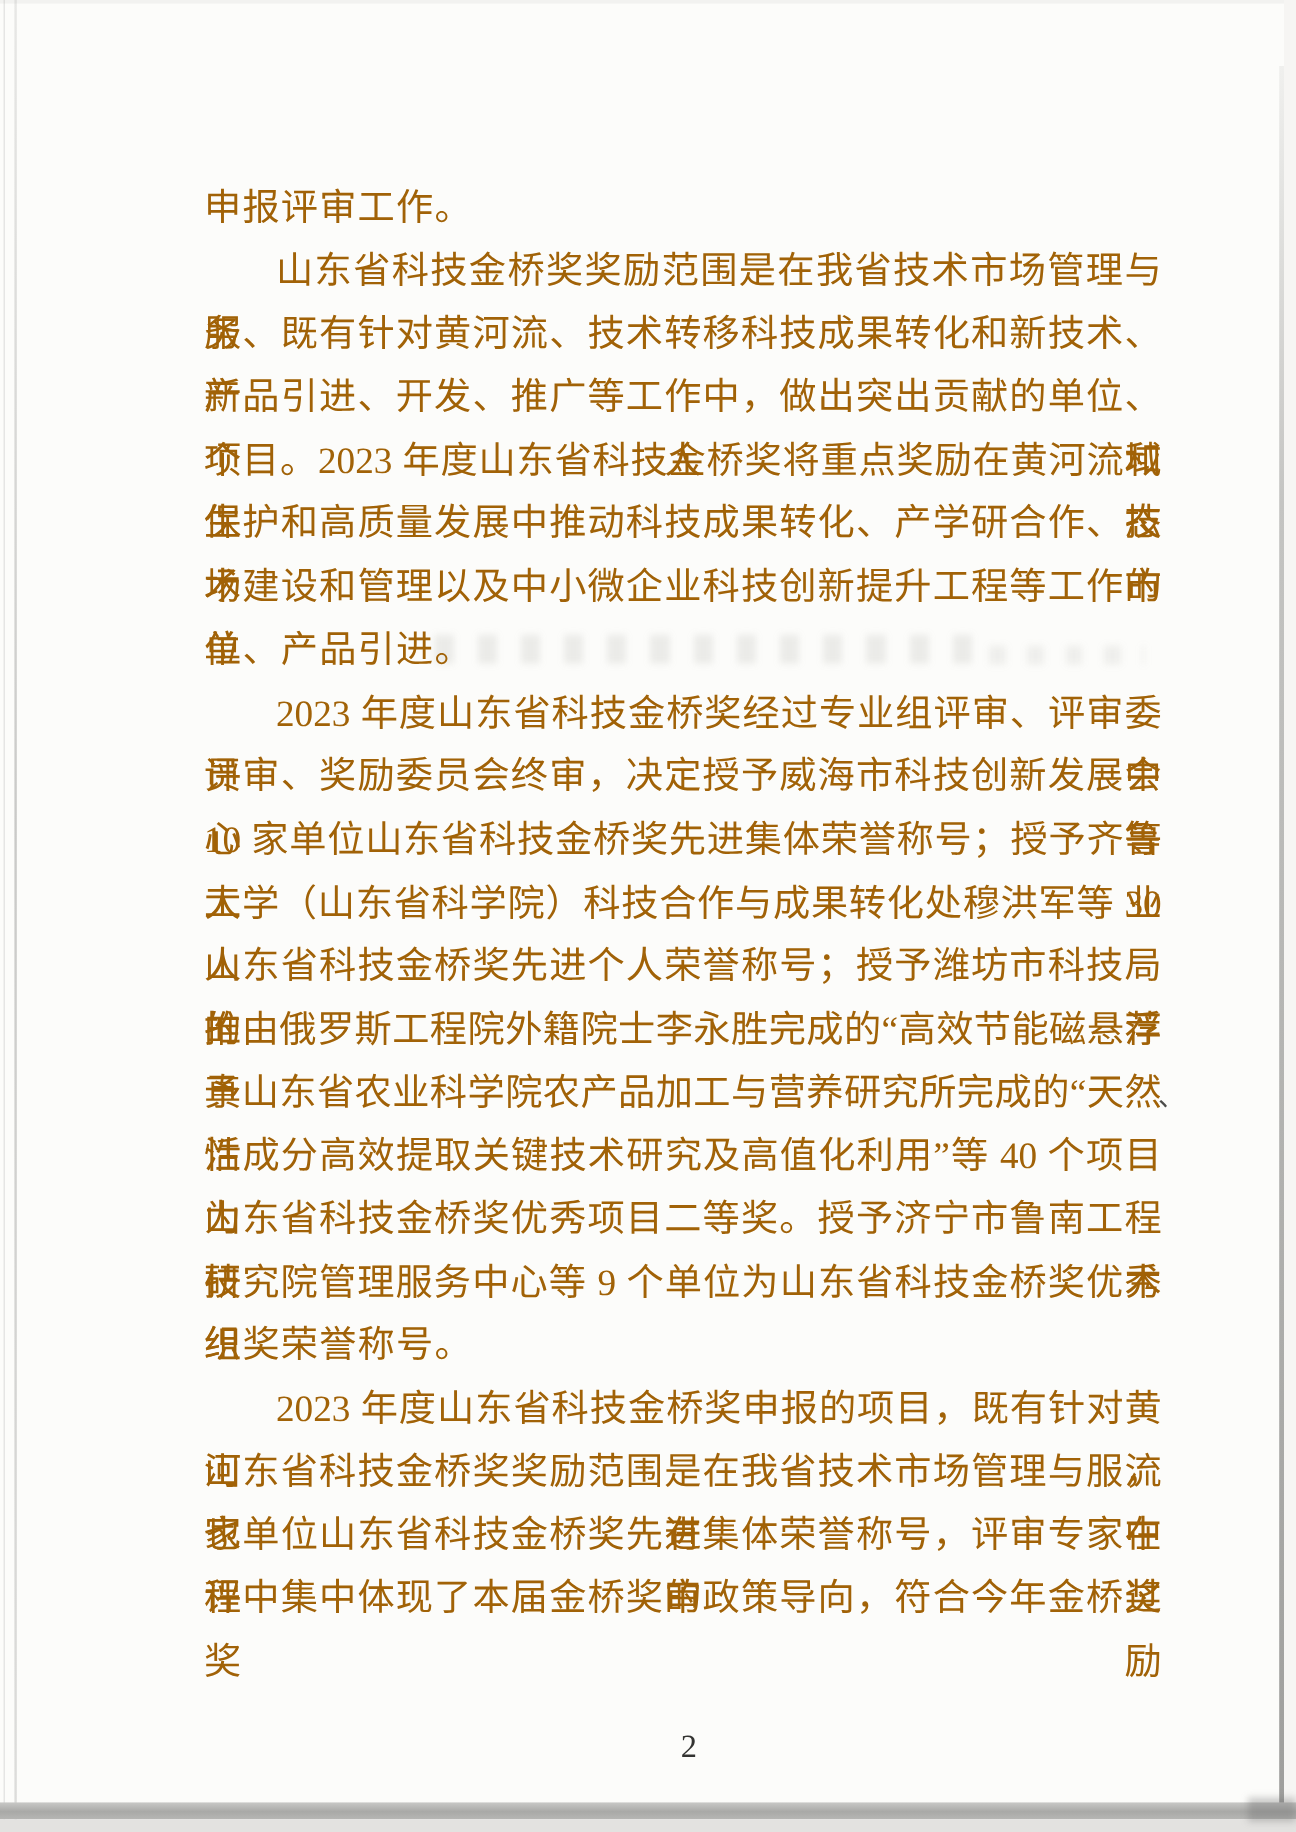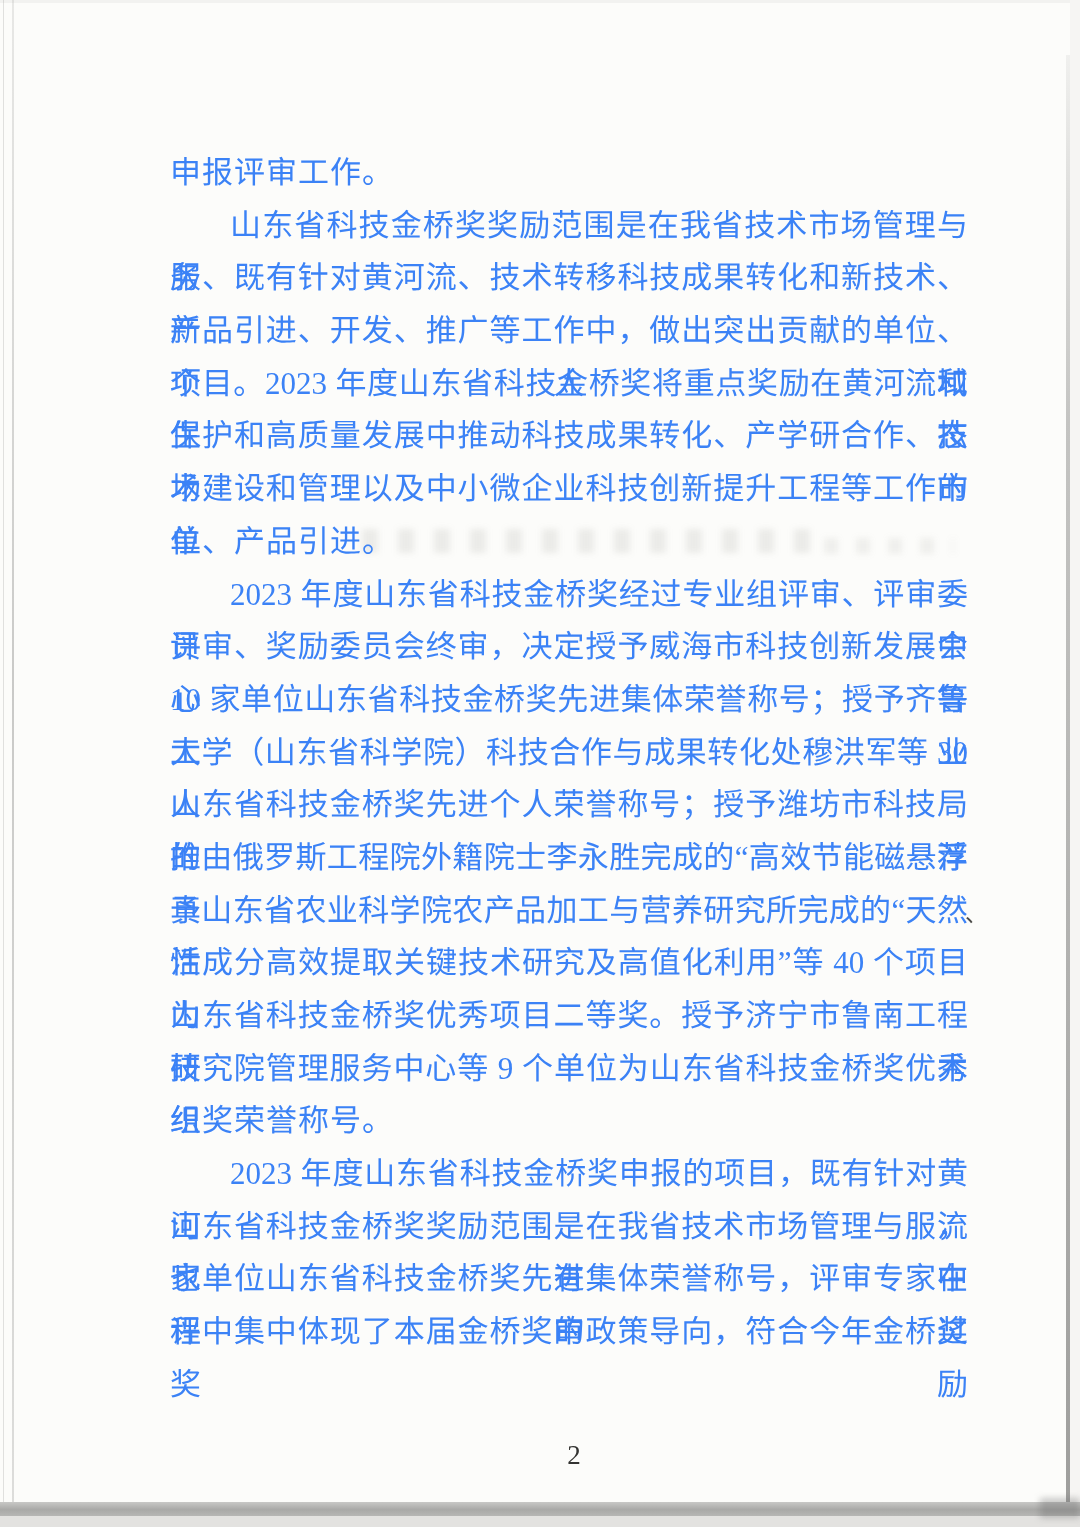--- a/index.html
+++ b/index.html
@@ -51,21 +51,21 @@
   }
 
   
   .text-block {
     position: absolute;
     left: 170px;
     top: 147px;
     width: 798px;
     font-size: 31px;
     line-height: 52.7px;
-    color: #3b82f6;
+    color: #a16207;
     font-weight: 400;
   }
   .line {
     height: 52.7px;
     white-space: nowrap;
     letter-spacing: 1px;
   }
   .line.fill {
     white-space: normal;
     letter-spacing: 0;

